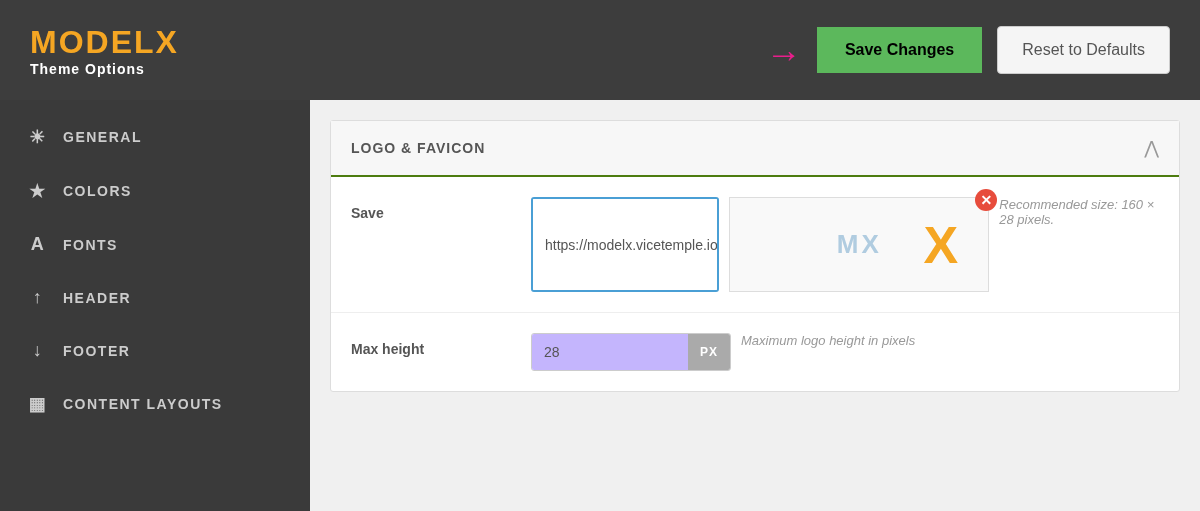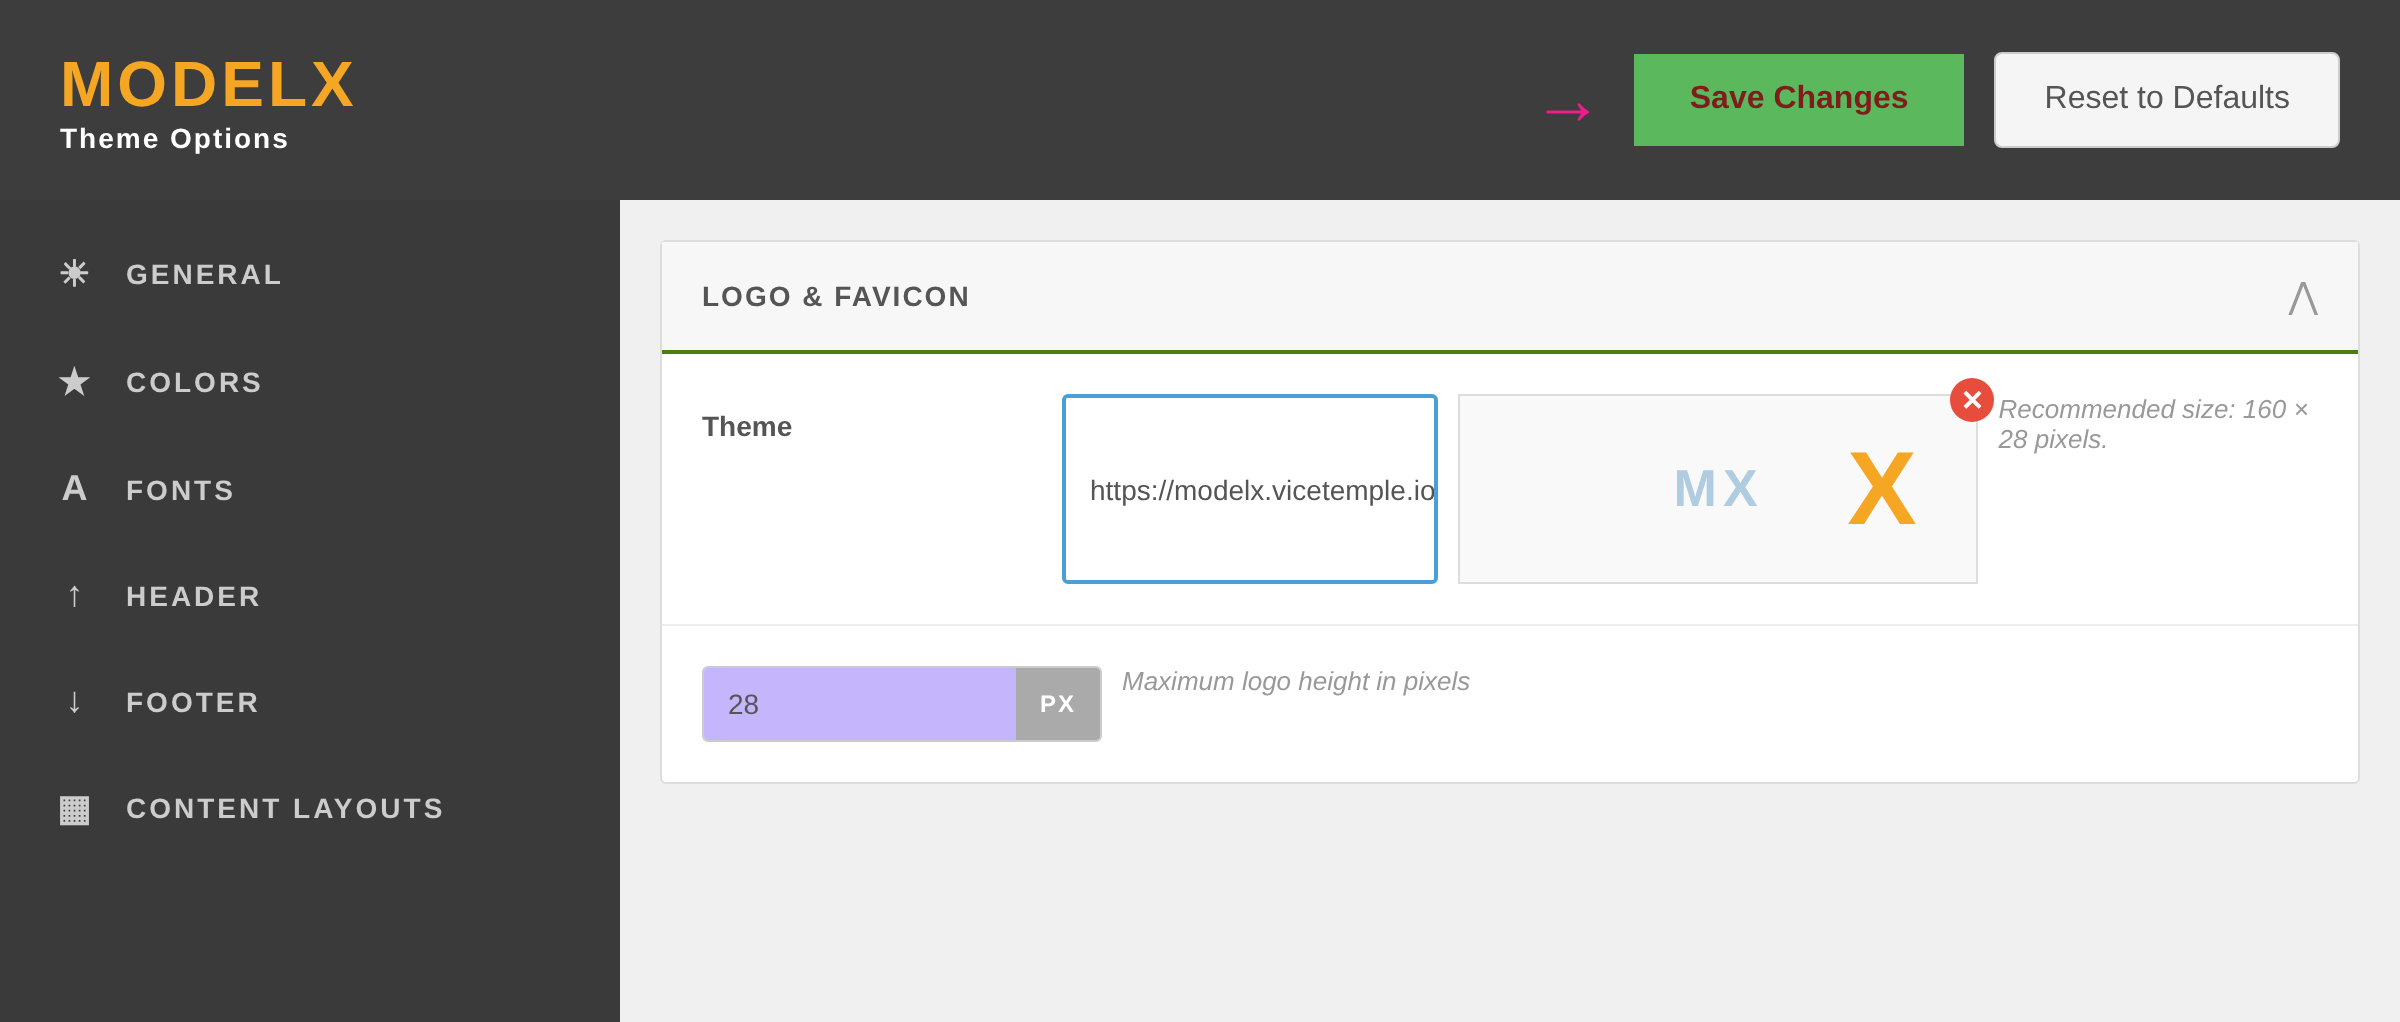--- a/index.html
+++ b/index.html
@@ -40,21 +40,21 @@
       gap: 15px;
     }
     .arrow-indicator {
       color: #e91e8c;
       font-size: 36px;
       display: flex;
       align-items: center;
     }
     .btn-save {
       background: #5cb85c;
-      color: #7f1d1d;
+      color: #000000;
       border: none;
       padding: 14px 28px;
       font-size: 16px;
       font-weight: 600;
       border-radius: 0;
       cursor: pointer;
       white-space: nowrap;
     }
     .btn-reset {
       background: #f5f5f5;
@@ -323,40 +323,41 @@
   <div class="content-area">
 
     <div class="section-panel">
 
       <div class="section-header">
         <span class="section-title">LOGO &amp; FAVICON</span>
         <span class="section-toggle">⋀</span>
       </div>
 
       <div class="form-row">
-        <div class="form-label">Theme</div>
+        <div class="form-label">Save</div>
         <div class="form-control-area">
           <div class="url-input-row">
             <input type="text" class="url-input" value="https://modelx.vicetemple.io" style="">
             <button class="upload-btn">
               <span>⇧</span>
             </button>
           </div>
           <div class="image-preview-wrapper">
             <div class="image-preview">
               <span class="preview-logo-text">MX</span>
               <span class="preview-x">X</span>
             </div>
             <div class="remove-badge">✕</div>
           </div>
           <span class="form-hint">Recommended size: 160 × 28 pixels.</span>
         </div>
       </div>
 
       <div class="form-row">
+        <div class="form-label">Max height</div>
         <div class="form-control-area">
           <div class="number-input-row">
             <input type="text" class="number-input" value="28" style="">
             <div class="unit-badge">PX</div>
           </div>
           <span class="form-hint">Maximum logo height in pixels</span>
         </div>
       </div>
 
     </div>

